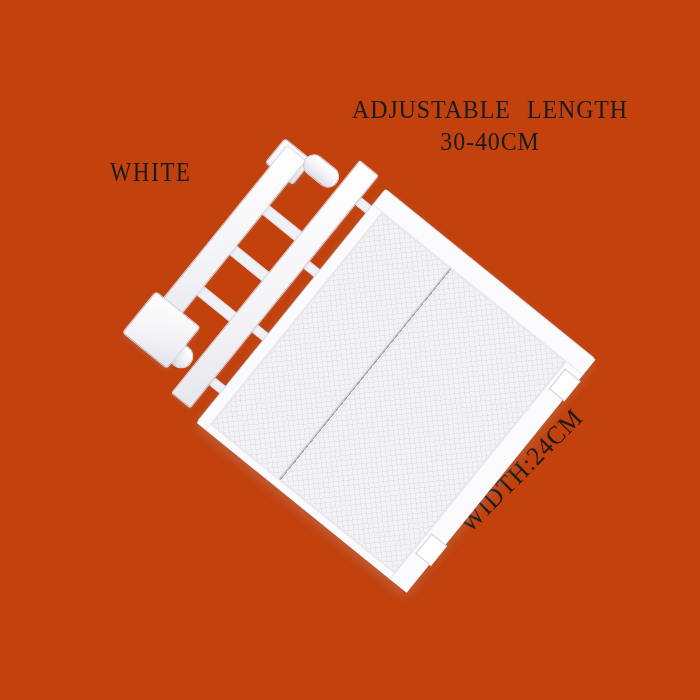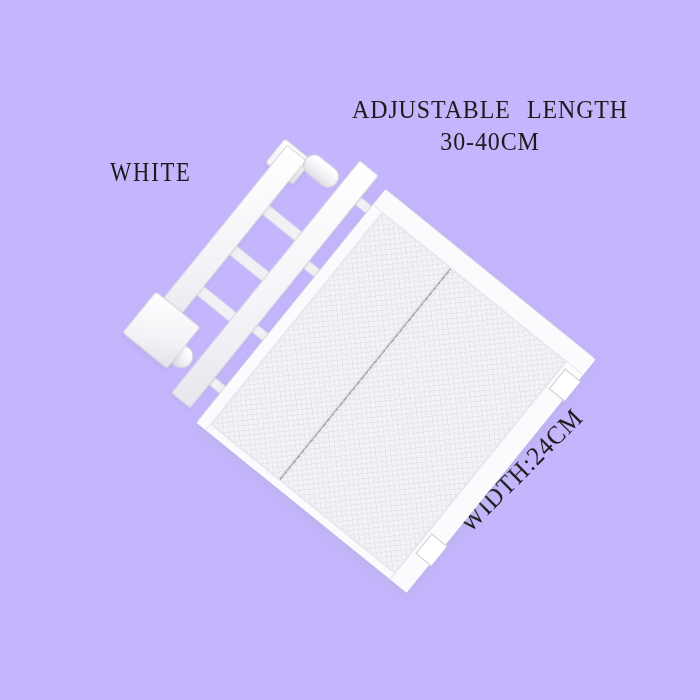--- a/index.html
+++ b/index.html
@@ -1,16 +1,16 @@
 <!DOCTYPE html>
 <html><head>
 <meta charset="utf-8">
 <style>
   html,body{margin:0;padding:0;background:#ffffff;}
-  .stage{position:relative;width:700px;height:700px;background:#c4b5fd;overflow:hidden;
+  .stage{position:relative;width:700px;height:700px;background:#c2410c;overflow:hidden;
          font-family:"Liberation Serif","DejaVu Serif",serif;}
   
   .lbl{position:absolute;color:#1b1b1b;white-space:nowrap;}
   .lbl-top{left:340px;top:94px;width:300px;text-align:center;font-size:26px;line-height:32px;
            letter-spacing:1px;transform:scaleX(.92);transform-origin:center top;}
   .lbl-top .line1{word-spacing:10px;display:block;}
   .lbl-top .line2{display:block;}
   .lbl-white{left:110px;top:157px;font-size:27px;letter-spacing:2px;
              transform:scaleX(.84);transform-origin:left top;}
   .lbl-width{left:438px;top:459px;width:160px;text-align:center;font-size:26px;letter-spacing:1px;

